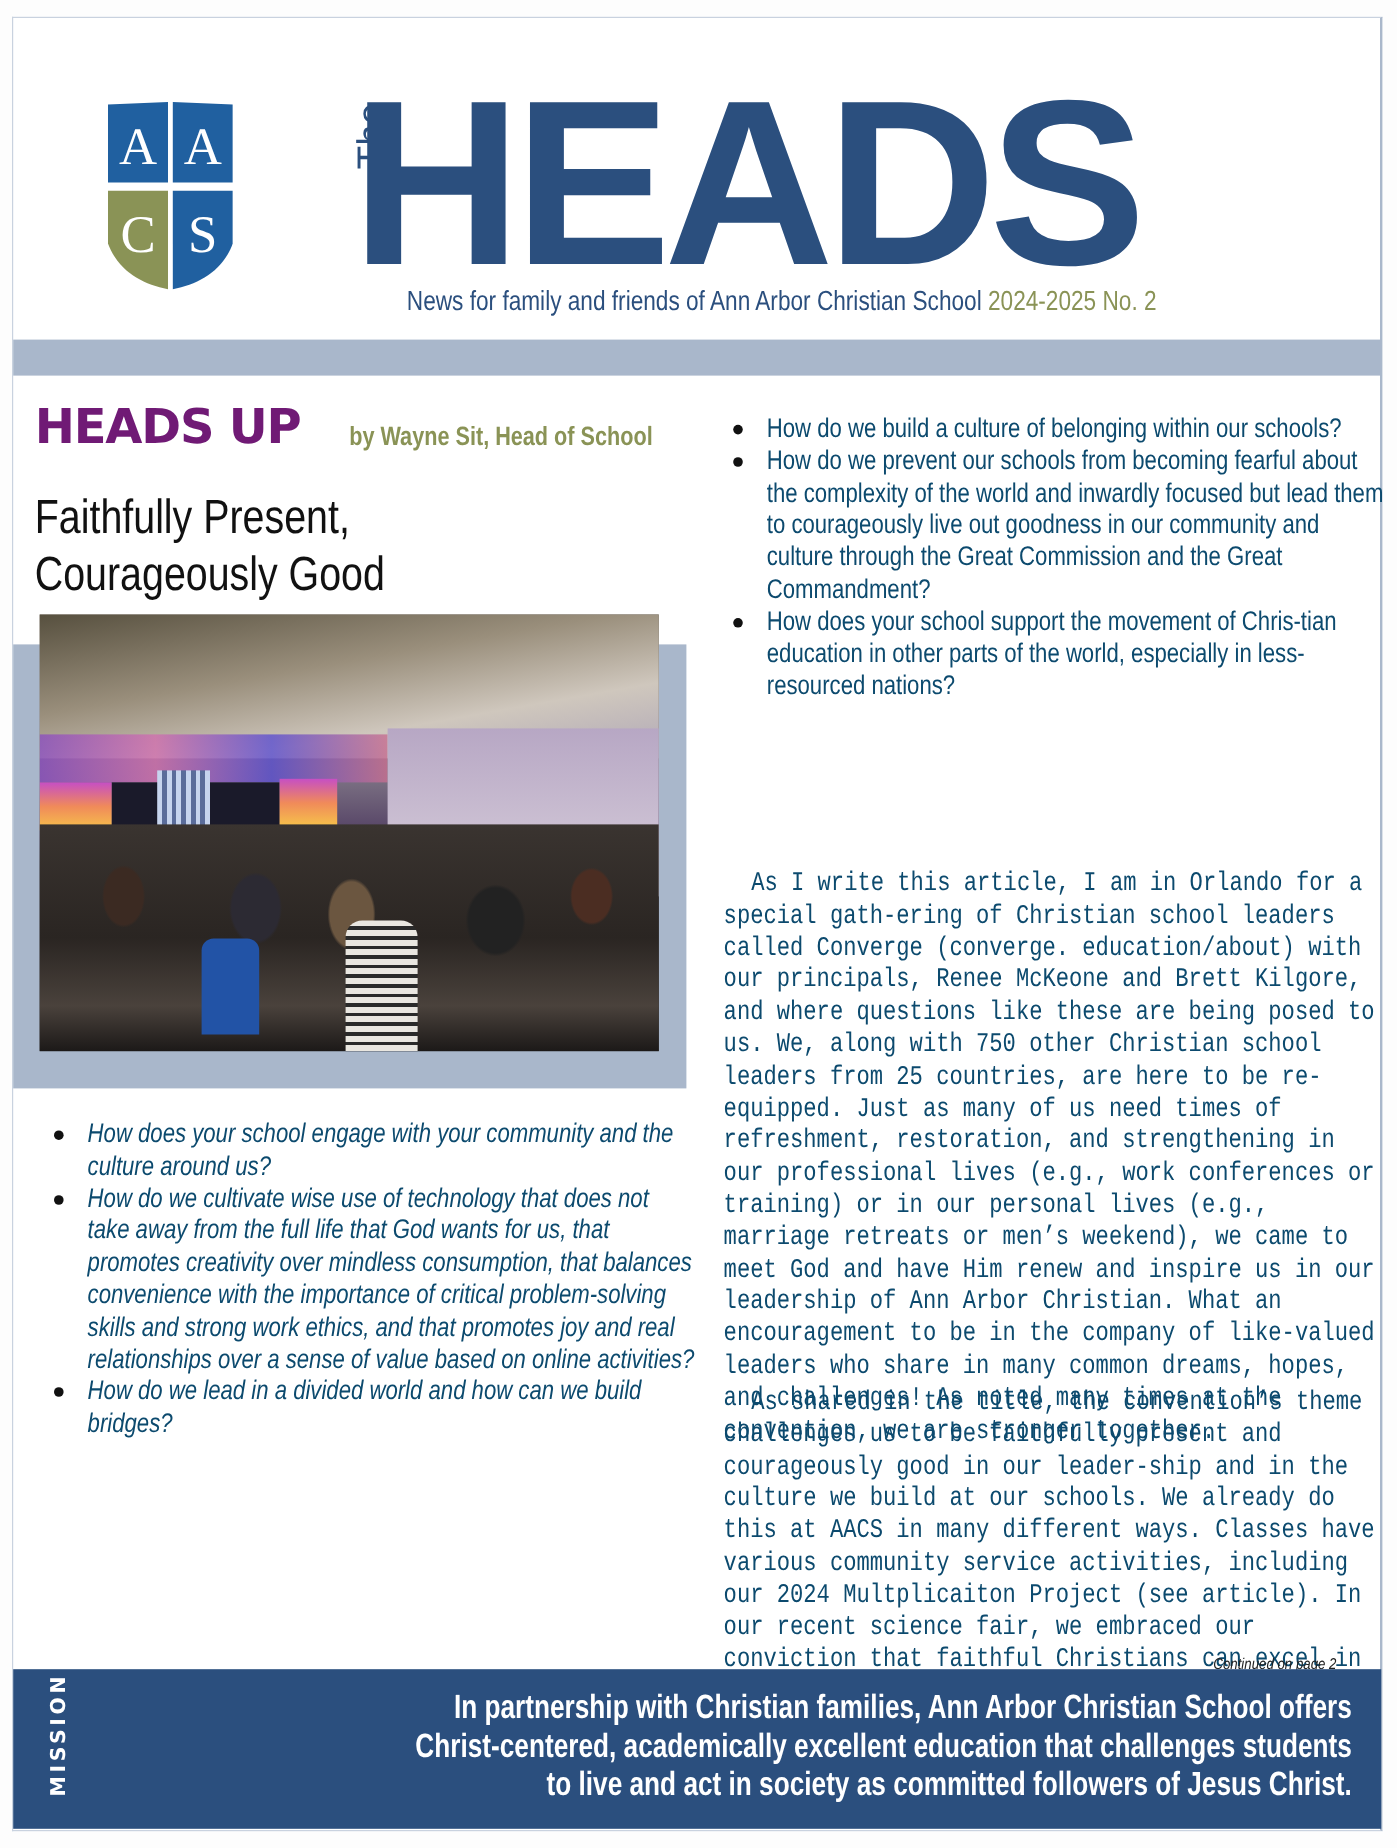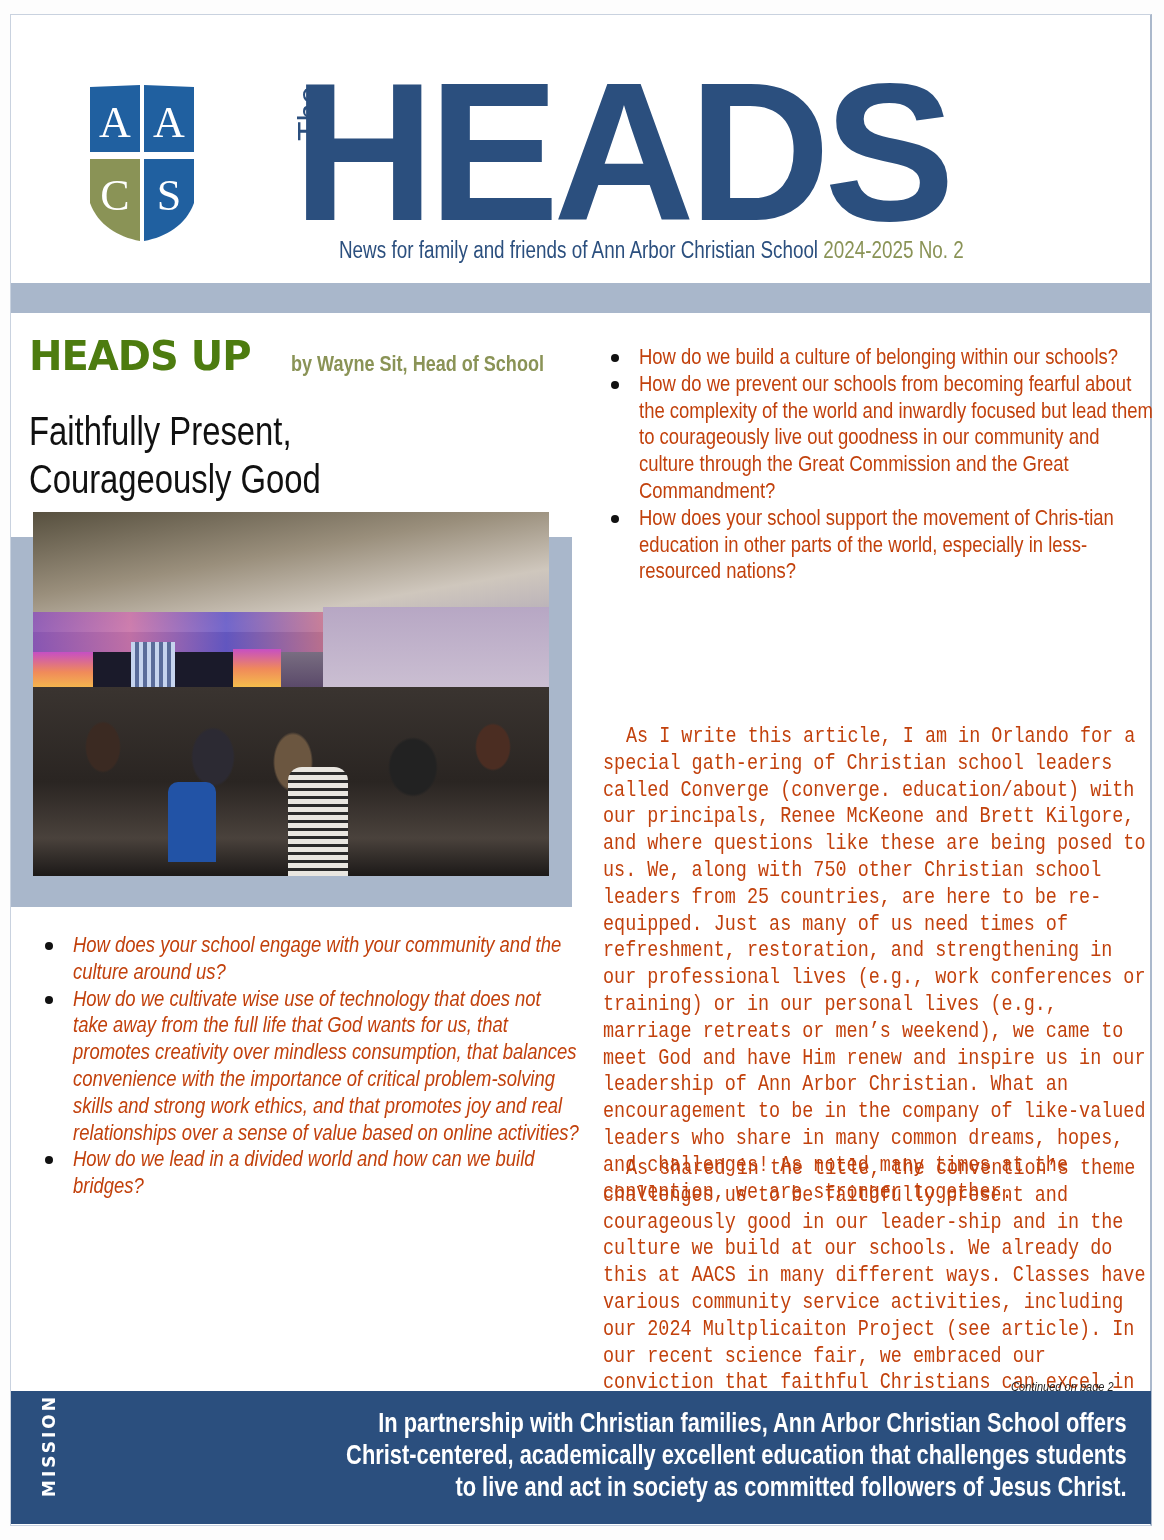--- a/index.html
+++ b/index.html
@@ -25,21 +25,21 @@
     font-family: "Liberation Sans", sans-serif; font-size: 23px; color: #2b4f7e;
     transform: scaleX(0.82); transform-origin: left top;
   }
   .tagline .issue { color: #8a9356; }
 
   .topband { position: absolute; left: 0; top: 268px; width: 1140px; height: 30px; background: #a9b7cb; }
 
   
   .heads-up {
     position: absolute; left: 18px; top: 318px;
-    font-family: "DejaVu Sans", sans-serif; font-weight: bold; font-size: 40px; color: #4d7c0f;
+    font-family: "DejaVu Sans", sans-serif; font-weight: bold; font-size: 40px; color: #701a75;
     letter-spacing: -1px;
   }
   .byline {
     position: absolute; left: 280px; top: 336px; white-space: nowrap;
     font-family: "Liberation Sans", sans-serif; font-weight: bold; font-size: 22px; color: #8a9356;
     transform: scaleX(0.82); transform-origin: left top;
   }
   .headline {
     position: absolute; left: 18px; top: 392px;
     font-family: "Liberation Sans", sans-serif; font-size: 40px; line-height: 48px; color: #111;
@@ -72,21 +72,21 @@
       radial-gradient(ellipse 18px 24px at 460px 60px, #4b2d22 90%, transparent 100%),
       linear-gradient(180deg, #3a3430 0%, #2a2522 50%, #4a423c 80%, #1c1918 100%); }
   .photo .blue-jacket { position: absolute; left: 135px; top: 270px; width: 48px; height: 80px; background: #2253a6; border-radius: 10px 10px 0 0; }
   .photo .striped { position: absolute; left: 255px; top: 255px; width: 60px; height: 109px;
     background: repeating-linear-gradient(180deg, #e9e6e0 0 5px, #2a2a2a 5px 8px); border-radius: 14px 14px 0 0; }
 
   .list { position: absolute; list-style: none; font-family: "Liberation Sans", sans-serif; }
   .list li { position: relative; padding-left: 34px; }
   .list li::before { content: ""; position: absolute; left: 6px; top: 10px; width: 8px; height: 8px; border-radius: 50%; background: #111; }
 
-  .text-narrow { font-size: 22.5px; line-height: 26.8px; color: #c2410c; }
+  .text-narrow { font-size: 22.5px; line-height: 26.8px; color: #0c4a6e; }
   .cond { display: block; transform: scaleX(0.82); transform-origin: left top; width: 122%; }
 
   .left-list { left: 28px; top: 917px; width: 540px; font-style: italic; }
   .right-list { left: 594px; top: 329px; width: 550px; }
 
   .para { position: absolute; font-family: Liberation Mono, monospace; }
   .para1 { left: 592px; top: 708px; width: 550px; }
   .para2 { left: 592px; top: 1140px; width: 550px; }
 
   .continued {

